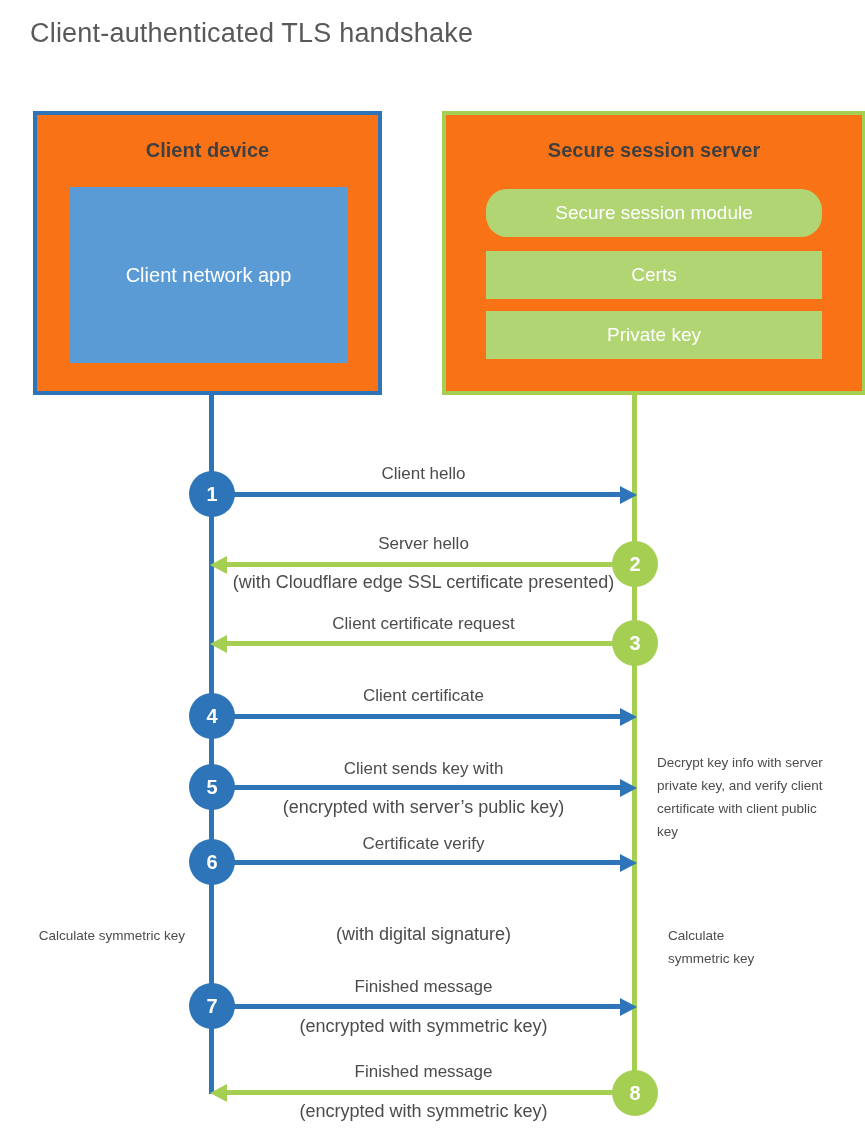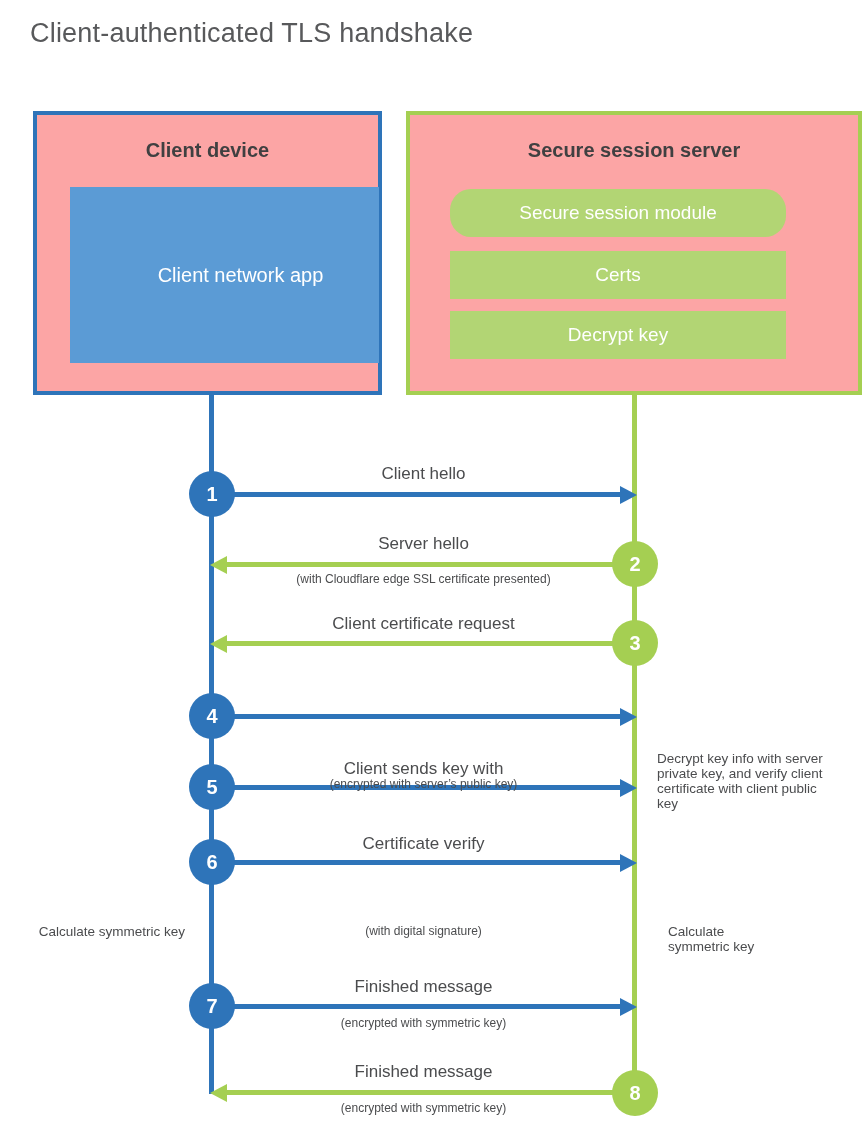--- a/index.html
+++ b/index.html
@@ -18,44 +18,43 @@
     font-size: 27px;
     font-weight: 300;
     letter-spacing: 0.2px;
     color: var(--title, #58595b);
   }
   
   .actor-box {
     position: absolute;
     top: 111px;
     height: 284px;
-    background: #fca5a5;
+    background: #f97316;
     box-sizing: border-box;
   }
   #client-box { left: 33px;  width: 349px; border: 4px solid var(--blue, #2e74b9); }
-  #server-box { left: 406px; width: 456px; border: 4px solid var(--green, #a5cf52); }
+  #server-box { left: 442px; width: 424px; border: 4px solid var(--green, #a5cf52); }
   .actor-title {
     position: absolute;
     left: 0; right: 0; top: 24px;
     text-align: center;
     font-size: 20px;
     font-weight: bold;
     color: var(--heading, #404041);
   }
   .app-box {
     position: absolute;
     left: 33px; top: 72px;
     width: 277px; height: 176px;
     background: var(--blue-fill, #5b9bd5);
     color: #ffffff;
     font-size: 20px;
     line-height: 27px;
     display: flex; align-items: center; justify-content: center;
     text-align: center;
-    padding-left: 32px;
   }
   .app-box span { display: block; width: 200px; }
   .module-bar {
     position: absolute;
     left: 40px;
     width: 336px; height: 48px;
     background: var(--green-fill, #b2d574);
     color: #ffffff;
     font-size: 19px;
     display: flex; align-items: center; justify-content: center;
@@ -94,26 +93,26 @@
   .circle.blue  { left: 189px; background: var(--blue, #2e74b9); }
   .circle.green { left: 612px; background: var(--green, #a5cf52); }
   
   .msg-label, .msg-sublabel {
     position: absolute;
     left: 212px; width: 423px;
     text-align: center;
     color: var(--text, #4b4c4e);
   }
   .msg-label    { font-size: 17px; }
-  .msg-sublabel { font-size: 12px; }
+  .msg-sublabel { font-size: 18px; }
   
   .side-note {
     position: absolute;
     font-size: 13.5px;
-    line-height: 15px;
+    line-height: 23px;
     color: var(--text, #4b4c4e);
   }
   #decrypt-note   { left: 657px; top: 751px; width: 178px; text-align: left; }
   #calc-left      { left: 35px;  top: 924px; width: 150px; text-align: right; }
   #calc-right     { left: 668px; top: 924px; width: 110px; text-align: left; }
 </style>
 </head>
 <body>
 
 <div id="diagram">
@@ -124,21 +123,21 @@
     <div class="actor-title">Client device</div>
     <div class="app-box">
       <span>Client network app</span>
     </div>
   </div>
 
   <div class="actor-box" id="server-box">
     <div class="actor-title">Secure session server</div>
     <div class="module-bar" id="module-0">Secure session module</div>
     <div class="module-bar" id="module-1">Certs</div>
-    <div class="module-bar" id="module-2">Decrypt key</div>
+    <div class="module-bar" id="module-2">Private key</div>
   </div>
 
   <div class="vline" id="vline-client"></div>
   <div class="vline" id="vline-server"></div>
 
   <div class="msg-label" style="top:464px">Client hello</div>
   <div class="arrow right" style="top:492px">
       <i class="line"></i>
       <i class="head"></i>
     </div>
@@ -152,32 +151,33 @@
   <div class="msg-sublabel" style="top:572px">(with Cloudflare edge SSL certificate presented)</div>
   <div class="circle green" style="top:541px">2</div>
 
   <div class="msg-label" style="top:614px">Client certificate request</div>
   <div class="arrow left" style="top:641px">
       <i class="line"></i>
       <i class="head"></i>
     </div>
   <div class="circle green" style="top:620px">3</div>
 
+  <div class="msg-label" style="top:686px">Client certificate</div>
   <div class="arrow right" style="top:714px">
       <i class="line"></i>
       <i class="head"></i>
     </div>
   <div class="circle blue" style="top:693px">4</div>
 
   <div class="msg-label" style="top:759px">Client sends key with</div>
   <div class="arrow right" style="top:785px">
       <i class="line"></i>
       <i class="head"></i>
     </div>
-  <div class="msg-sublabel" style="top:777px">(encrypted with server’s public key)</div>
+  <div class="msg-sublabel" style="top:797px">(encrypted with server’s public key)</div>
   <div class="circle blue" style="top:764px">5</div>
 
   <div class="msg-label" style="top:834px">Certificate verify</div>
   <div class="arrow right" style="top:860px">
       <i class="line"></i>
       <i class="head"></i>
     </div>
   <div class="msg-sublabel" style="top:924px">(with digital signature)</div>
   <div class="circle blue" style="top:839px">6</div>
 

